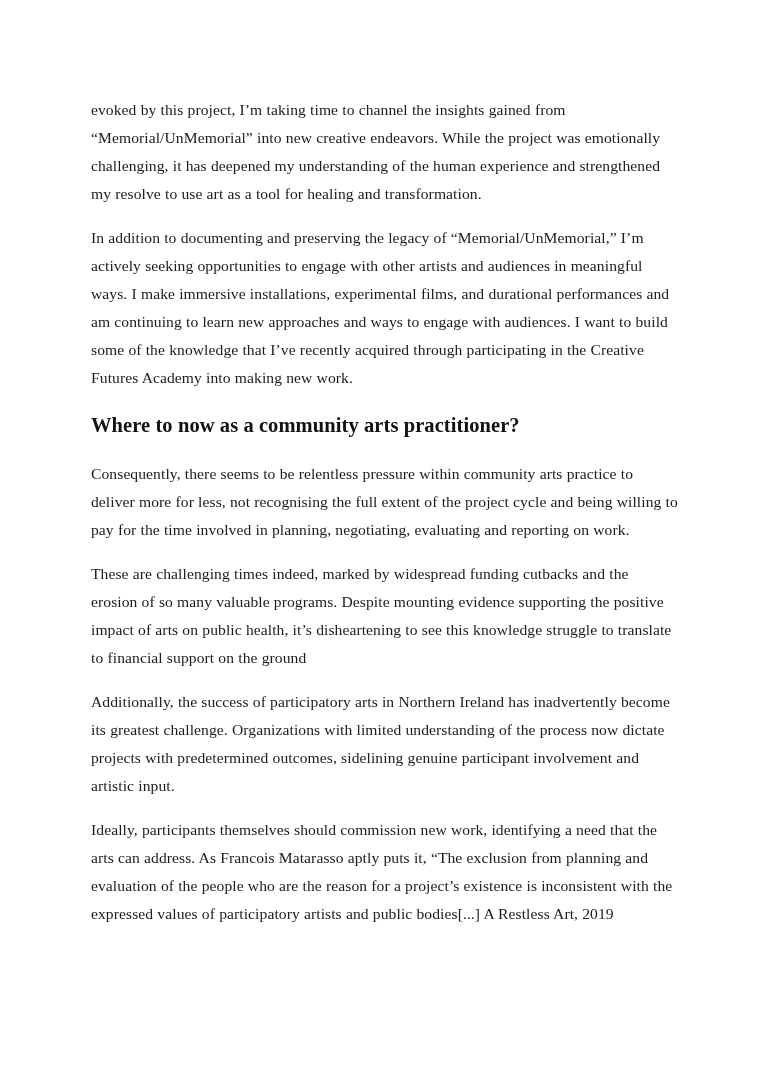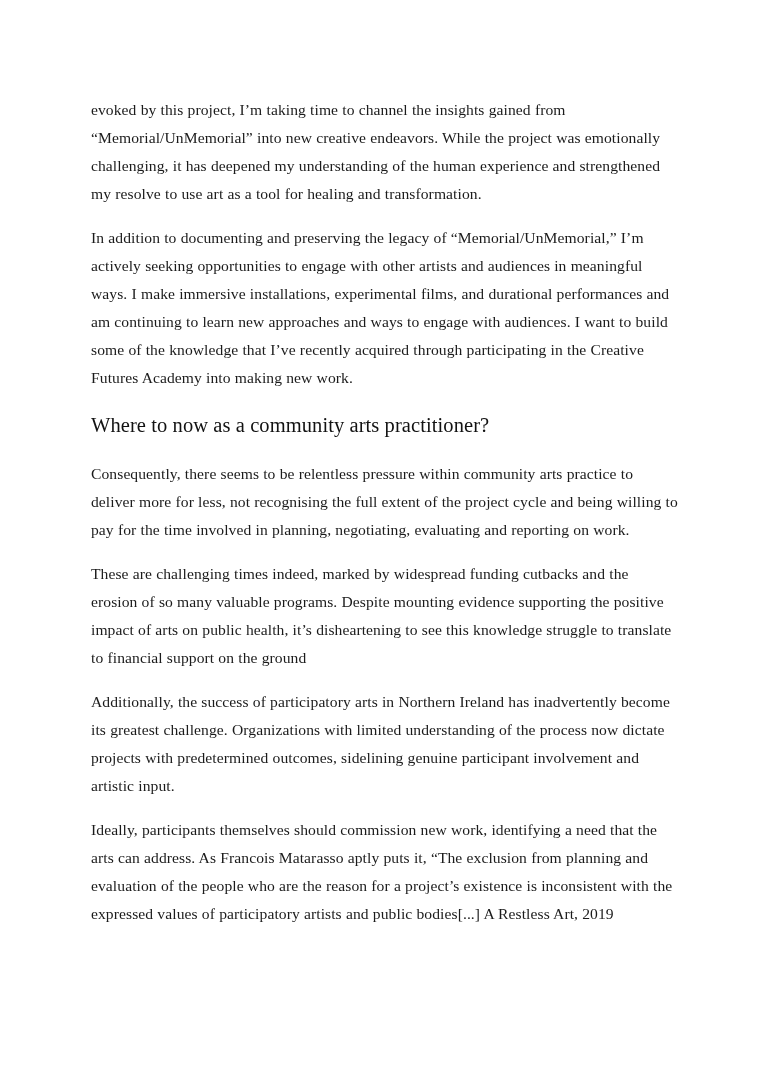--- a/index.html
+++ b/index.html
@@ -37,21 +37,21 @@
     text-align: left;
     letter-spacing: 0.005em;
     word-spacing: 0.012em;
   }
   .para.first {
     margin-top: 0;
   }
   .section-heading {
     font-size: 20.5px;
     line-height: 30px;
-    font-weight: normal;
+    font-weight: bold;
     color: #121212;
     margin: 18px 0 20px 0;
     letter-spacing: 0.004em;
   }
 </style>
 </head>
 <body>
 
 <div class="page">
   <div class="content">

